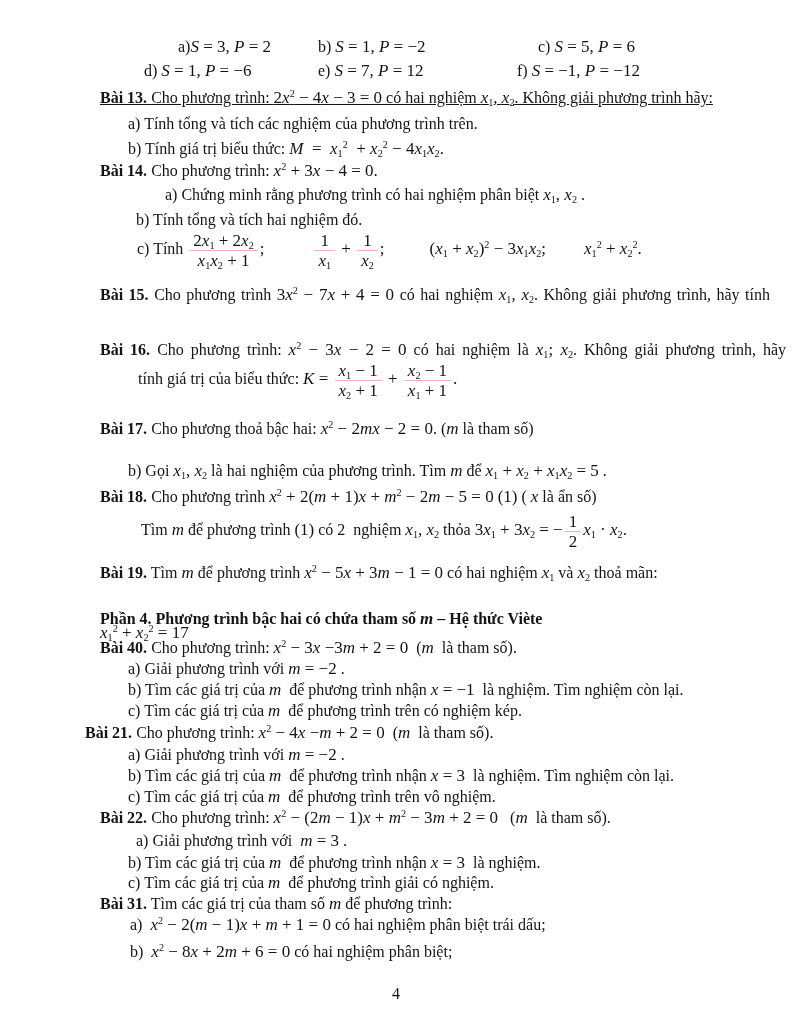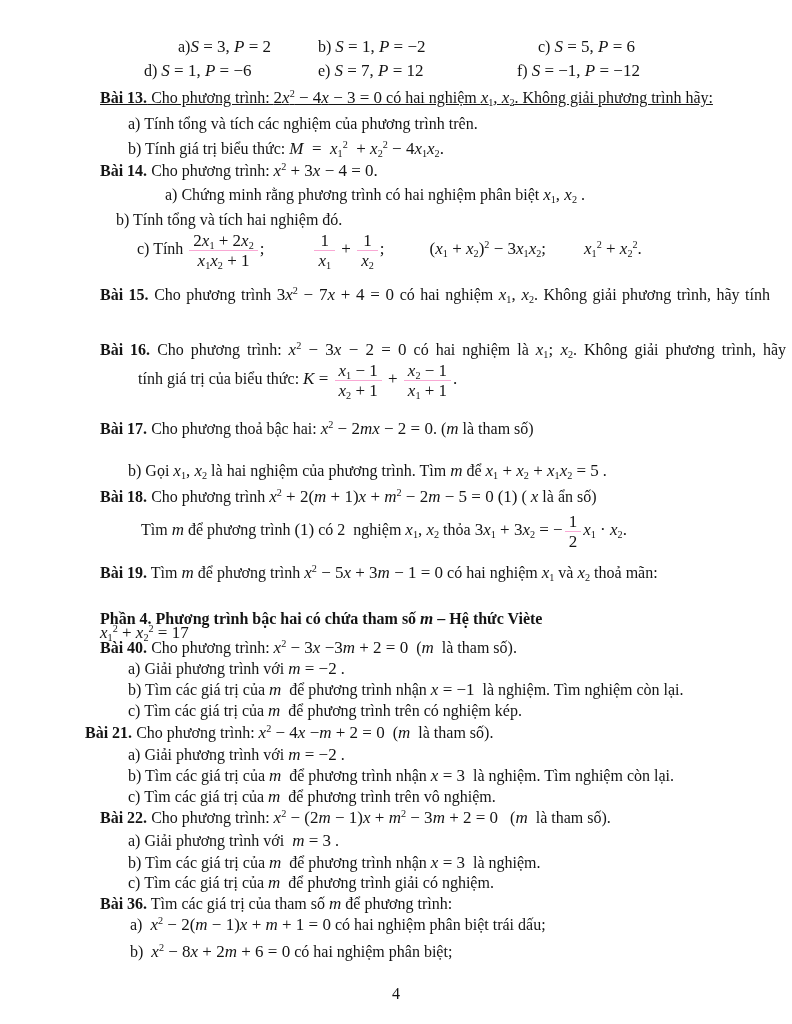--- a/index.html
+++ b/index.html
@@ -31,40 +31,40 @@
     <div class="line" style="top: 36px; left: 318px;"><span class="txt">b) </span><span class="math"><i>S</i> = 1, <i>P</i> = −2</span></div>
     <div class="line" style="top: 36px; left: 538px;"><span class="txt">c) </span><span class="math"><i>S</i> = 5, <i>P</i> = 6</span></div>
     <div class="line" style="top: 60px; left: 144px;"><span class="txt">d) </span><span class="math"><i>S</i> = 1, <i>P</i> = −6</span></div>
     <div class="line" style="top: 60px; left: 318px;"><span class="txt">e) </span><span class="math"><i>S</i> = 7, <i>P</i> = 12</span></div>
     <div class="line" style="top: 60px; left: 517px;"><span class="txt">f) </span><span class="math"><i>S</i> = −1, <i>P</i> = −12</span></div>
     <div class="line" style="top: 87px; left: 100px; text-decoration: underline;"><span class="txt bold">Bài 13.</span><span class="txt"> Cho phương trình: </span><span class="math">2<i>x</i><sup>2</sup> − 4<i>x</i> − 3 = 0</span><span class="txt"> có hai nghiệm </span><span class="math"><i>x</i><sub>1</sub>, <i>x</i><sub>2</sub></span><span class="txt">. Không giải phương trình hãy:</span></div>
     <div class="line" style="top: 113px; left: 128px;"><span class="txt">a) Tính tổng và tích các nghiệm của phương trình trên.</span></div>
     <div class="line" style="top: 138px; left: 128px;"><span class="txt">b) Tính giá trị biểu thức: </span><span class="math"><i>M</i>  =  <i>x</i><sub>1</sub><sup>2</sup>  + <i>x</i><sub>2</sub><sup>2</sup> − 4<i>x</i><sub>1</sub><i>x</i><sub>2</sub>.</span></div>
     <div class="line" style="top: 160px; left: 100px;"><span class="txt bold">Bài 14.</span><span class="txt"> Cho phương trình: </span><span class="math"><i>x</i><sup>2</sup> + 3<i>x</i> − 4 = 0.</span></div>
     <div class="line" style="top: 184px; left: 128px; margin-left: 37px;"><span class="txt">a) Chứng minh rằng phương trình có hai nghiệm phân biệt </span><span class="math"><i>x</i><sub>1</sub>, <i>x</i><sub>2</sub></span><span class="txt"> .</span></div>
-    <div class="line" style="top: 209px; left: 116px; text-align: right;"><span class="txt">b) Tính tổng và tích hai nghiệm đó.</span></div>
+    <div class="line" style="top: 209px; left: 136px; text-align: right;"><span class="txt">b) Tính tổng và tích hai nghiệm đó.</span></div>
     <div class="line" style="top: 231px; left: 137px;"><span class="txt">c) Tính </span><span class="math"><span class="frac"><span class="num">2<i>x</i><sub>1</sub> + 2<i>x</i><sub>2</sub></span><span class="den"><i>x</i><sub>1</sub><i>x</i><sub>2</sub> + 1</span></span>;</span><span class="gap" style="width: 48px;"></span><span class="math"><span class="frac"><span class="num">1</span><span class="den"><i>x</i><sub>1</sub></span></span> + <span class="frac"><span class="num">1</span><span class="den"><i>x</i><sub>2</sub></span></span>;</span><span class="gap" style="width: 45px;"></span><span class="math">(<i>x</i><sub>1</sub> + <i>x</i><sub>2</sub>)<sup>2</sup> − 3<i>x</i><sub>1</sub><i>x</i><sub>2</sub>;</span><span class="gap" style="width: 38px;"></span><span class="math"><i>x</i><sub>1</sub><sup>2</sup> + <i>x</i><sub>2</sub><sup>2</sup>.</span></div>
     <div class="line" style="top: 284px; left: 100px; word-spacing: 1.5px;"><span class="txt bold">Bài 15.</span><span class="txt"> Cho phương trình </span><span class="math">3<i>x</i><sup>2</sup> − 7<i>x</i> + 4 = 0</span><span class="txt"> có hai nghiệm </span><span class="math"><i>x</i><sub>1</sub>, <i>x</i><sub>2</sub></span><span class="txt">. Không giải phương trình, hãy tính</span></div>
     <div class="line" style="top: 339px; left: 100px; word-spacing: 3px;"><span class="txt bold">Bài 16.</span><span class="txt"> Cho phương trình: </span><span class="math"><i>x</i><sup>2</sup> − 3<i>x</i> − 2 = 0</span><span class="txt"> có hai nghiệm là </span><span class="math"><i>x</i><sub>1</sub>; <i>x</i><sub>2</sub></span><span class="txt">. Không giải phương trình, hãy</span></div>
     <div class="line" style="top: 361px; left: 138px;"><span class="txt">tính giá trị của biểu thức: </span><span class="math"><i>K</i> = <span class="frac"><span class="num"><i>x</i><sub>1</sub> − 1</span><span class="den"><i>x</i><sub>2</sub> + 1</span></span> + <span class="frac"><span class="num"><i>x</i><sub>2</sub> − 1</span><span class="den"><i>x</i><sub>1</sub> + 1</span></span>.</span></div>
     <div class="line" style="top: 418px; left: 100px;"><span class="txt bold">Bài 17.</span><span class="txt"> Cho phương thoả bậc hai: </span><span class="math"><i>x</i><sup>2</sup> − 2<i>mx</i> − 2 = 0</span><span class="txt">. (</span><span class="math"><i>m</i></span><span class="txt"> là tham số)</span></div>
     <div class="line" style="top: 460px; left: 128px;"><span class="txt">b) Gọi </span><span class="math"><i>x</i><sub>1</sub>, <i>x</i><sub>2</sub></span><span class="txt"> là hai nghiệm của phương trình. Tìm </span><span class="math"><i>m</i></span><span class="txt"> để </span><span class="math"><i>x</i><sub>1</sub> + <i>x</i><sub>2</sub> + <i>x</i><sub>1</sub><i>x</i><sub>2</sub> = 5</span><span class="txt"> .</span></div>
     <div class="line" style="top: 486px; left: 100px;"><span class="txt bold">Bài 18.</span><span class="txt"> Cho phương trình </span><span class="math"><i>x</i><sup>2</sup> + 2(<i>m</i> + 1)<i>x</i> + <i>m</i><sup>2</sup> − 2<i>m</i> − 5 = 0</span><span class="txt"> </span><span class="math">(1)</span><span class="txt"> ( </span><span class="math"><i>x</i></span><span class="txt"> là ẩn số)</span></div>
     <div class="line" style="top: 512px; left: 141px;"><span class="txt">Tìm </span><span class="math"><i>m</i></span><span class="txt"> để phương trình </span><span class="math">(1)</span><span class="txt"> có 2  nghiệm </span><span class="math"><i>x</i><sub>1</sub>, <i>x</i><sub>2</sub></span><span class="txt"> thỏa </span><span class="math">3<i>x</i><sub>1</sub> + 3<i>x</i><sub>2</sub> = −<span class="frac"><span class="num">1</span><span class="den">2</span></span><i>x</i><sub>1</sub> · <i>x</i><sub>2</sub>.</span></div>
     <div class="line" style="top: 562px; left: 100px;"><span class="txt bold">Bài 19.</span><span class="txt"> Tìm </span><span class="math"><i>m</i></span><span class="txt"> để phương trình </span><span class="math"><i>x</i><sup>2</sup> − 5<i>x</i> + 3<i>m</i> − 1 = 0</span><span class="txt"> có hai nghiệm </span><span class="math"><i>x</i><sub>1</sub></span><span class="txt"> và </span><span class="math"><i>x</i><sub>2</sub></span><span class="txt"> thoả mãn:</span></div>
     <div class="line" style="top: 587px; left: 100px; margin-top: 35px;"><span class="math"><i>x</i><sub>1</sub><sup>2</sup> + <i>x</i><sub>2</sub><sup>2</sup> = 17</span></div>
     <div class="line" style="top: 608px; left: 100px;"><span class="txt bold">Phần 4. Phương trình bậc hai có chứa tham số </span><span class="math bold"><i>m</i></span><span class="txt bold"> – Hệ thức Viète</span></div>
     <div class="line" style="top: 637px; left: 100px;"><span class="txt bold">Bài 40.</span><span class="txt"> Cho phương trình: </span><span class="math"><i>x</i><sup>2</sup> − 3<i>x</i> −3<i>m</i> + 2 = 0</span><span class="txt">  (</span><span class="math"><i>m</i></span><span class="txt">  là tham số).</span></div>
     <div class="line" style="top: 658px; left: 128px;"><span class="txt">a) Giải phương trình với </span><span class="math"><i>m</i> = −2</span><span class="txt"> .</span></div>
     <div class="line" style="top: 679px; left: 128px;"><span class="txt">b) Tìm các giá trị của </span><span class="math"><i>m</i></span><span class="txt">  để phương trình nhận </span><span class="math"><i>x</i> = −1</span><span class="txt">  là nghiệm. Tìm nghiệm còn lại.</span></div>
     <div class="line" style="top: 700px; left: 128px;"><span class="txt">c) Tìm các giá trị của </span><span class="math"><i>m</i></span><span class="txt">  để phương trình trên có nghiệm kép.</span></div>
     <div class="line" style="top: 722px; left: 85px; text-align: right;"><span class="txt bold">Bài 21.</span><span class="txt"> Cho phương trình: </span><span class="math"><i>x</i><sup>2</sup> − 4<i>x</i> −<i>m</i> + 2 = 0</span><span class="txt">  (</span><span class="math"><i>m</i></span><span class="txt">  là tham số).</span></div>
     <div class="line" style="top: 744px; left: 128px;"><span class="txt">a) Giải phương trình với </span><span class="math"><i>m</i> = −2</span><span class="txt"> .</span></div>
     <div class="line" style="top: 765px; left: 128px;"><span class="txt">b) Tìm các giá trị của </span><span class="math"><i>m</i></span><span class="txt">  để phương trình nhận </span><span class="math"><i>x</i> = 3</span><span class="txt">  là nghiệm. Tìm nghiệm còn lại.</span></div>
     <div class="line" style="top: 786px; left: 128px;"><span class="txt">c) Tìm các giá trị của </span><span class="math"><i>m</i></span><span class="txt">  để phương trình trên vô nghiệm.</span></div>
     <div class="line" style="top: 807px; left: 100px;"><span class="txt bold">Bài 22.</span><span class="txt"> Cho phương trình: </span><span class="math"><i>x</i><sup>2</sup> − (2<i>m</i> − 1)<i>x</i> + <i>m</i><sup>2</sup> − 3<i>m</i> + 2 = 0</span><span class="txt">   (</span><span class="math"><i>m</i></span><span class="txt">  là tham số).</span></div>
-    <div class="line" style="top: 830px; left: 128px;"><span class="txt">a) Giải phương trình với  </span><span class="math"><i>m</i> = 3</span><span class="txt"> .</span></div>
+    <div class="line" style="top: 830px; left: 136px;"><span class="txt">a) Giải phương trình với  </span><span class="math"><i>m</i> = 3</span><span class="txt"> .</span></div>
     <div class="line" style="top: 852px; left: 128px;"><span class="txt">b) Tìm các giá trị của </span><span class="math"><i>m</i></span><span class="txt">  để phương trình nhận </span><span class="math"><i>x</i> = 3</span><span class="txt">  là nghiệm.</span></div>
     <div class="line" style="top: 872px; left: 128px;"><span class="txt">c) Tìm các giá trị của </span><span class="math"><i>m</i></span><span class="txt">  để phương trình giải có nghiệm.</span></div>
-    <div class="line" style="top: 893px; left: 100px;"><span class="txt bold">Bài 36.</span><span class="txt"> Tìm các giá trị của tham số </span><span class="math"><i>m</i></span><span class="txt"> để phương trình:</span></div>
+    <div class="line" style="top: 893px; left: 100px;"><span class="txt bold">Bài 31.</span><span class="txt"> Tìm các giá trị của tham số </span><span class="math"><i>m</i></span><span class="txt"> để phương trình:</span></div>
     <div class="line" style="top: 914px; left: 130px;"><span class="txt">a)  </span><span class="math"><i>x</i><sup>2</sup> − 2(<i>m</i> − 1)<i>x</i> + <i>m</i> + 1 = 0</span><span class="txt"> có hai nghiệm phân biệt trái dấu;</span></div>
     <div class="line" style="top: 941px; left: 130px;"><span class="txt">b)  </span><span class="math"><i>x</i><sup>2</sup> − 8<i>x</i> + 2<i>m</i> + 6 = 0</span><span class="txt"> có hai nghiệm phân biệt;</span></div>
   </div>
 
 </body></html>

